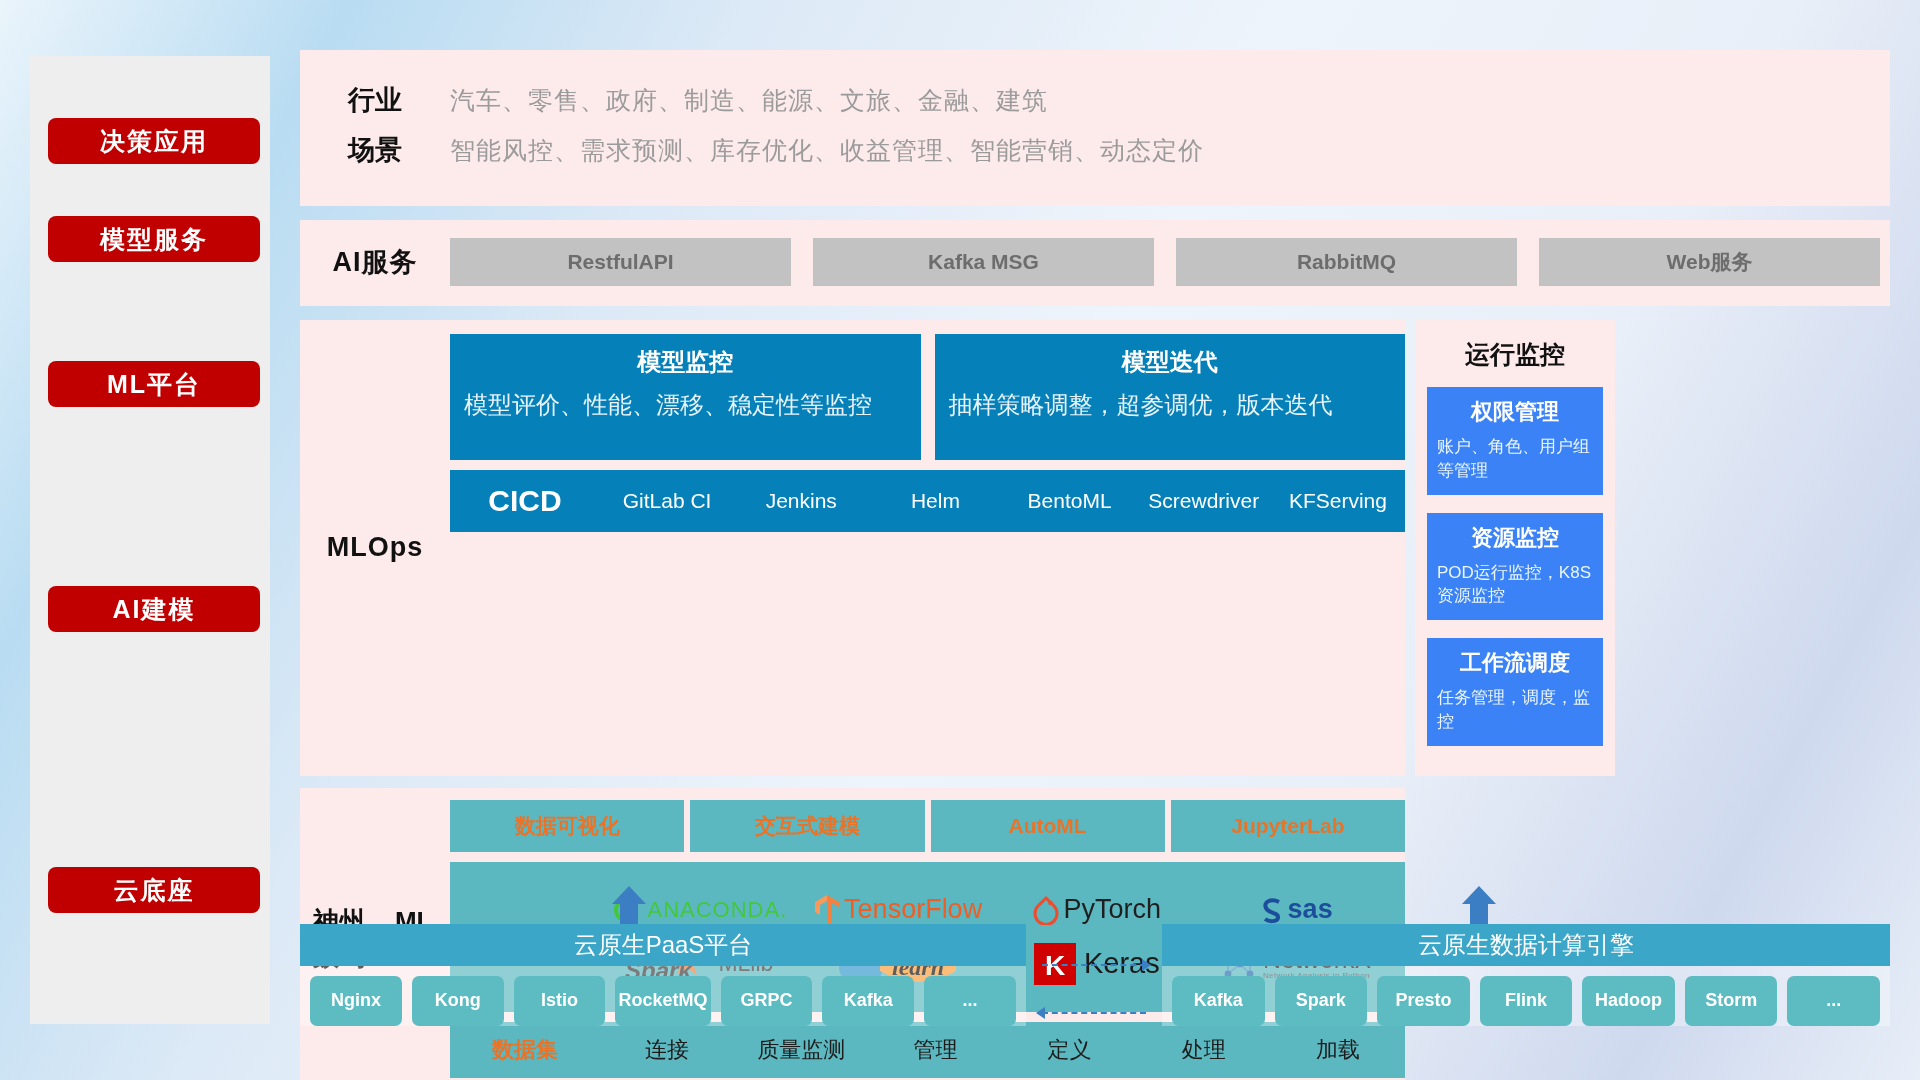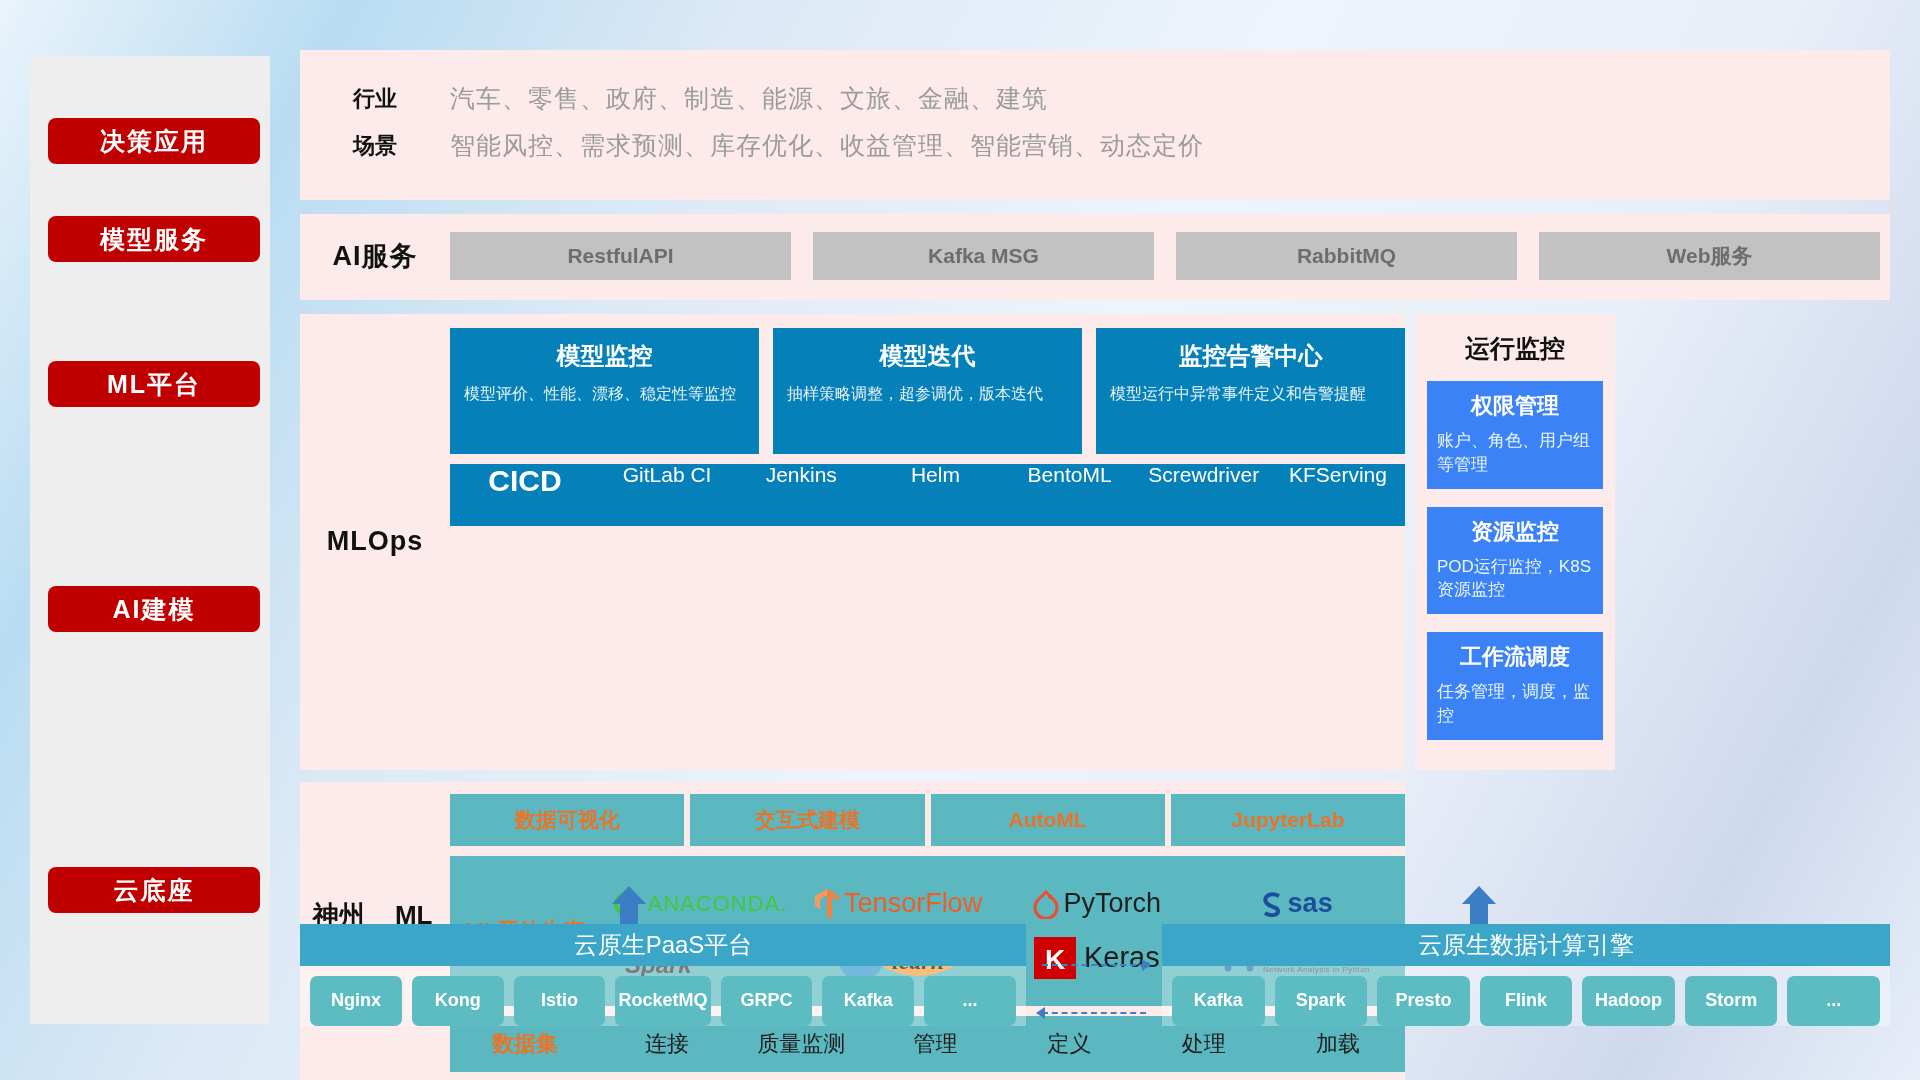--- a/index.html
+++ b/index.html
@@ -29,44 +29,44 @@
   .band {
     background: #fdeaea; width: 1590px; position: relative;
   }
   .row-label {
     font-weight: bold; color: #111; font-size: 27px; letter-spacing: 1px;
   }
 
   
   #band-industry { padding: 22px 0 24px 0; }
   .ind-line { display: flex; align-items: center; margin: 10px 0 14px 0; }
-  .ind-key { width: 150px; text-align: center; flex: none; font-weight: bold; font-size: 22px; color:#111; }
+  .ind-key { width: 150px; text-align: center; flex: none; font-weight: bold; font-size: 27px; color:#111; }
   .ind-val { color: #9b9b9b; font-size: 25px; letter-spacing: 1px; }
 
   
   #band-ai { margin-top: 14px; padding: 18px 0 20px 0; display: flex; align-items: center; }
   #ai-label { width: 150px; text-align: center; flex: none; }
   #ai-chips { flex: 1; display: flex; gap: 22px; padding-right: 10px; }
   .ai-chip {
     flex: 1; background: #c2c2c2; height: 48px;
     display: flex; align-items: center; justify-content: center;
     color: #6d6d6d; font-size: 21px; font-weight: bold;
   }
 
   
   #band-mid { margin-top: 14px; display: flex; }
   #mid-left { width: 1105px; background: #fdeaea; padding: 14px 0 14px 0; display: flex; }
   #mlops-label { width: 150px; flex: none; display: flex; align-items: center; justify-content: center; }
   #mlops-body { flex: 1; padding-right: 0; }
   #mlops-cards { display: flex; gap: 14px; }
   .ml-card { flex: 1; background: #0580b8; color: #fff; padding: 12px 14px 14px 14px; min-height: 126px; }
   .ml-card-title { text-align: center; font-size: 24px; font-weight: bold; margin-bottom: 10px; }
-  .ml-card-desc { font-size: 16px; line-height: 1.45; color: #e8f4fb; }
+  .ml-card-desc { font-size: 24px; line-height: 1.45; color: #e8f4fb; }
   #cicd-bar {
-    margin-top: 10px; background: #0580b8; height: 62px; display: flex; align-items: flex-start;
+    margin-top: 10px; background: #0580b8; height: 62px; display: flex; align-items: center;
     color: #fff; overflow: hidden;
   }
   #cicd-title { width: 150px; text-align: center; font-size: 30px; font-weight: bold; flex: none; }
   .cicd-item { flex: 1; text-align: center; font-size: 21px; line-height: 1.05; padding: 0 2px; }
 
   #mid-right { width: 200px; margin-left: 10px; background: #fdeaea; padding: 10px 12px 12px 12px; }
   #monitor-title { text-align: center; font-weight: bold; font-size: 25px; color: #111; margin: 8px 0 16px 0; }
   .mon-card { background: #3b82f6; margin-bottom: 18px; padding: 10px 10px 12px 10px; }
   .mon-card-title { text-align: center; color: #fff; font-weight: bold; font-size: 22px; margin-bottom: 8px; }
   .mon-card-desc { color: #eaf6fb; font-size: 17px; line-height: 1.4; }
@@ -163,24 +163,20 @@
       <div id="mlops-label" class="row-label">MLOps</div>
       <div id="mlops-body">
         <div id="mlops-cards">
           <div class="ml-card">
             <div class="ml-card-title">模型监控</div>
             <div class="ml-card-desc">模型评价、性能、漂移、稳定性等监控</div>
           </div>
           <div class="ml-card">
             <div class="ml-card-title">模型迭代</div>
             <div class="ml-card-desc">抽样策略调整，超参调优，版本迭代</div>
-          </div>
-          <div class="ml-card">
-            <div class="ml-card-title">监控告警中心</div>
-            <div class="ml-card-desc">模型运行中异常事件定义和告警提醒</div>
           </div>
         </div>
         <div id="cicd-bar">
           <div id="cicd-title">CICD</div>
           <div class="cicd-item">GitLab CI</div>
           <div class="cicd-item">Jenkins</div>
           <div class="cicd-item">Helm</div>
           <div class="cicd-item">BentoML</div>
           <div class="cicd-item">Screwdriver</div>
           <div class="cicd-item">KFServing</div>

